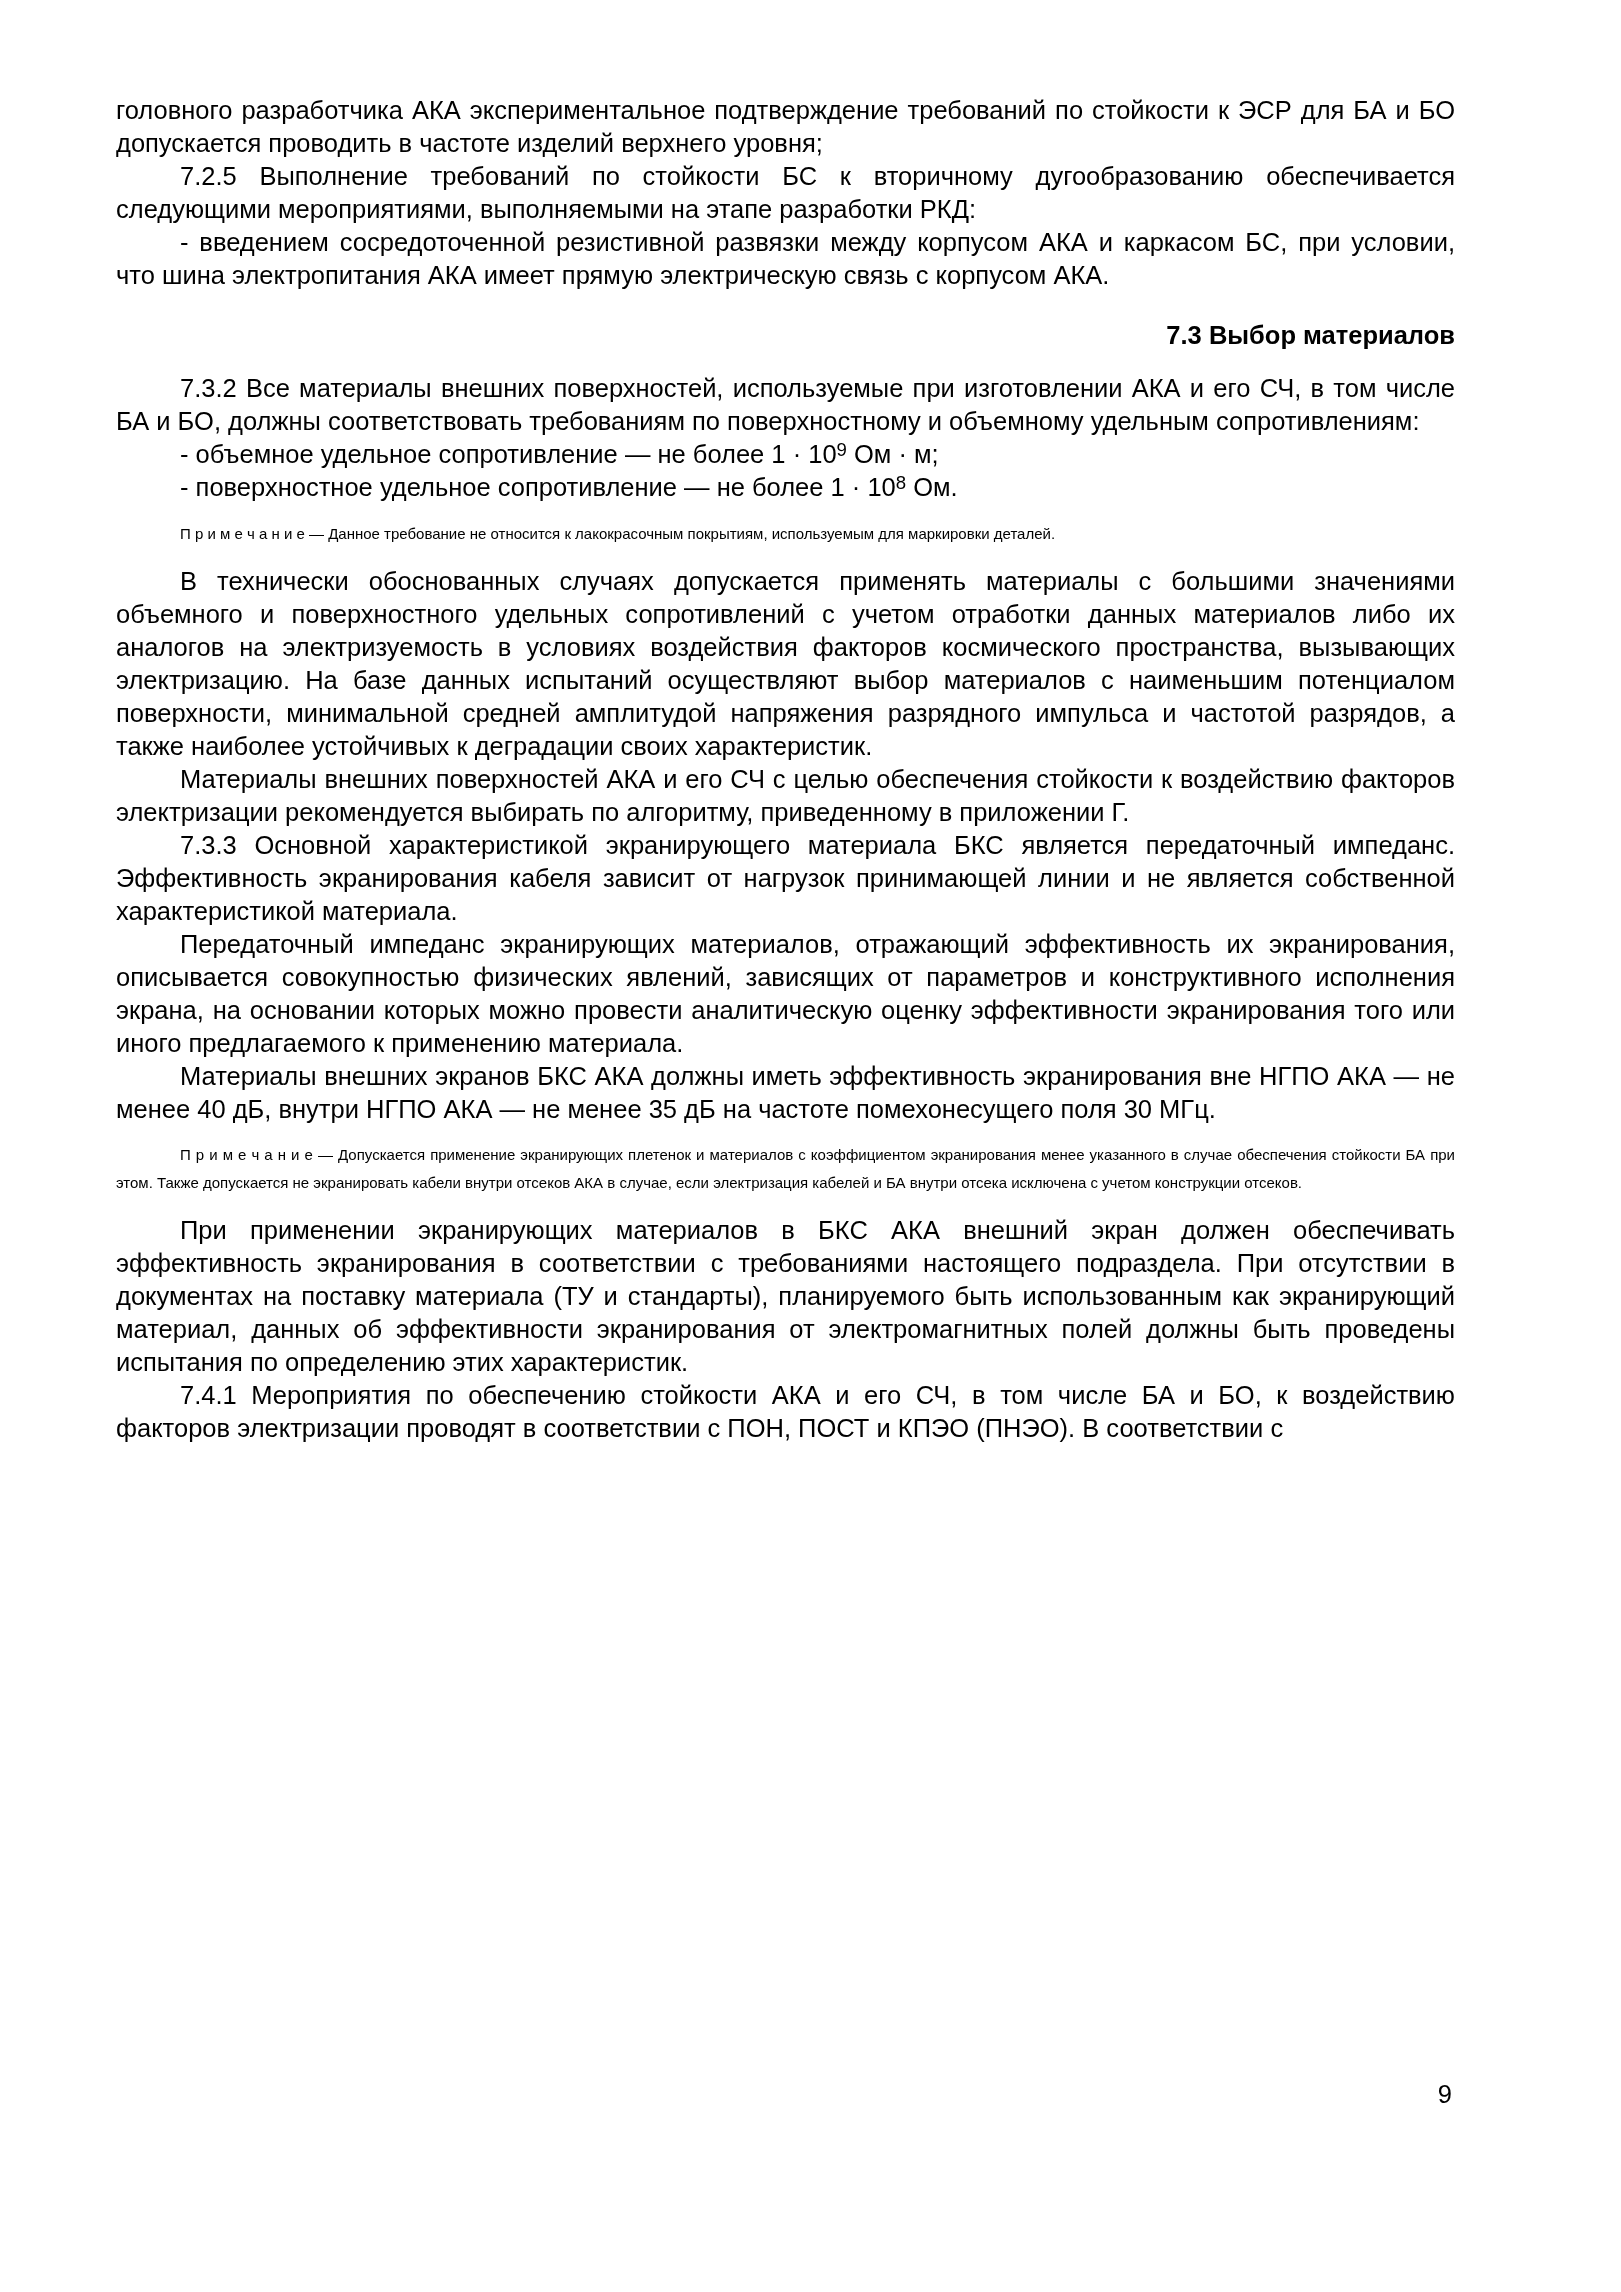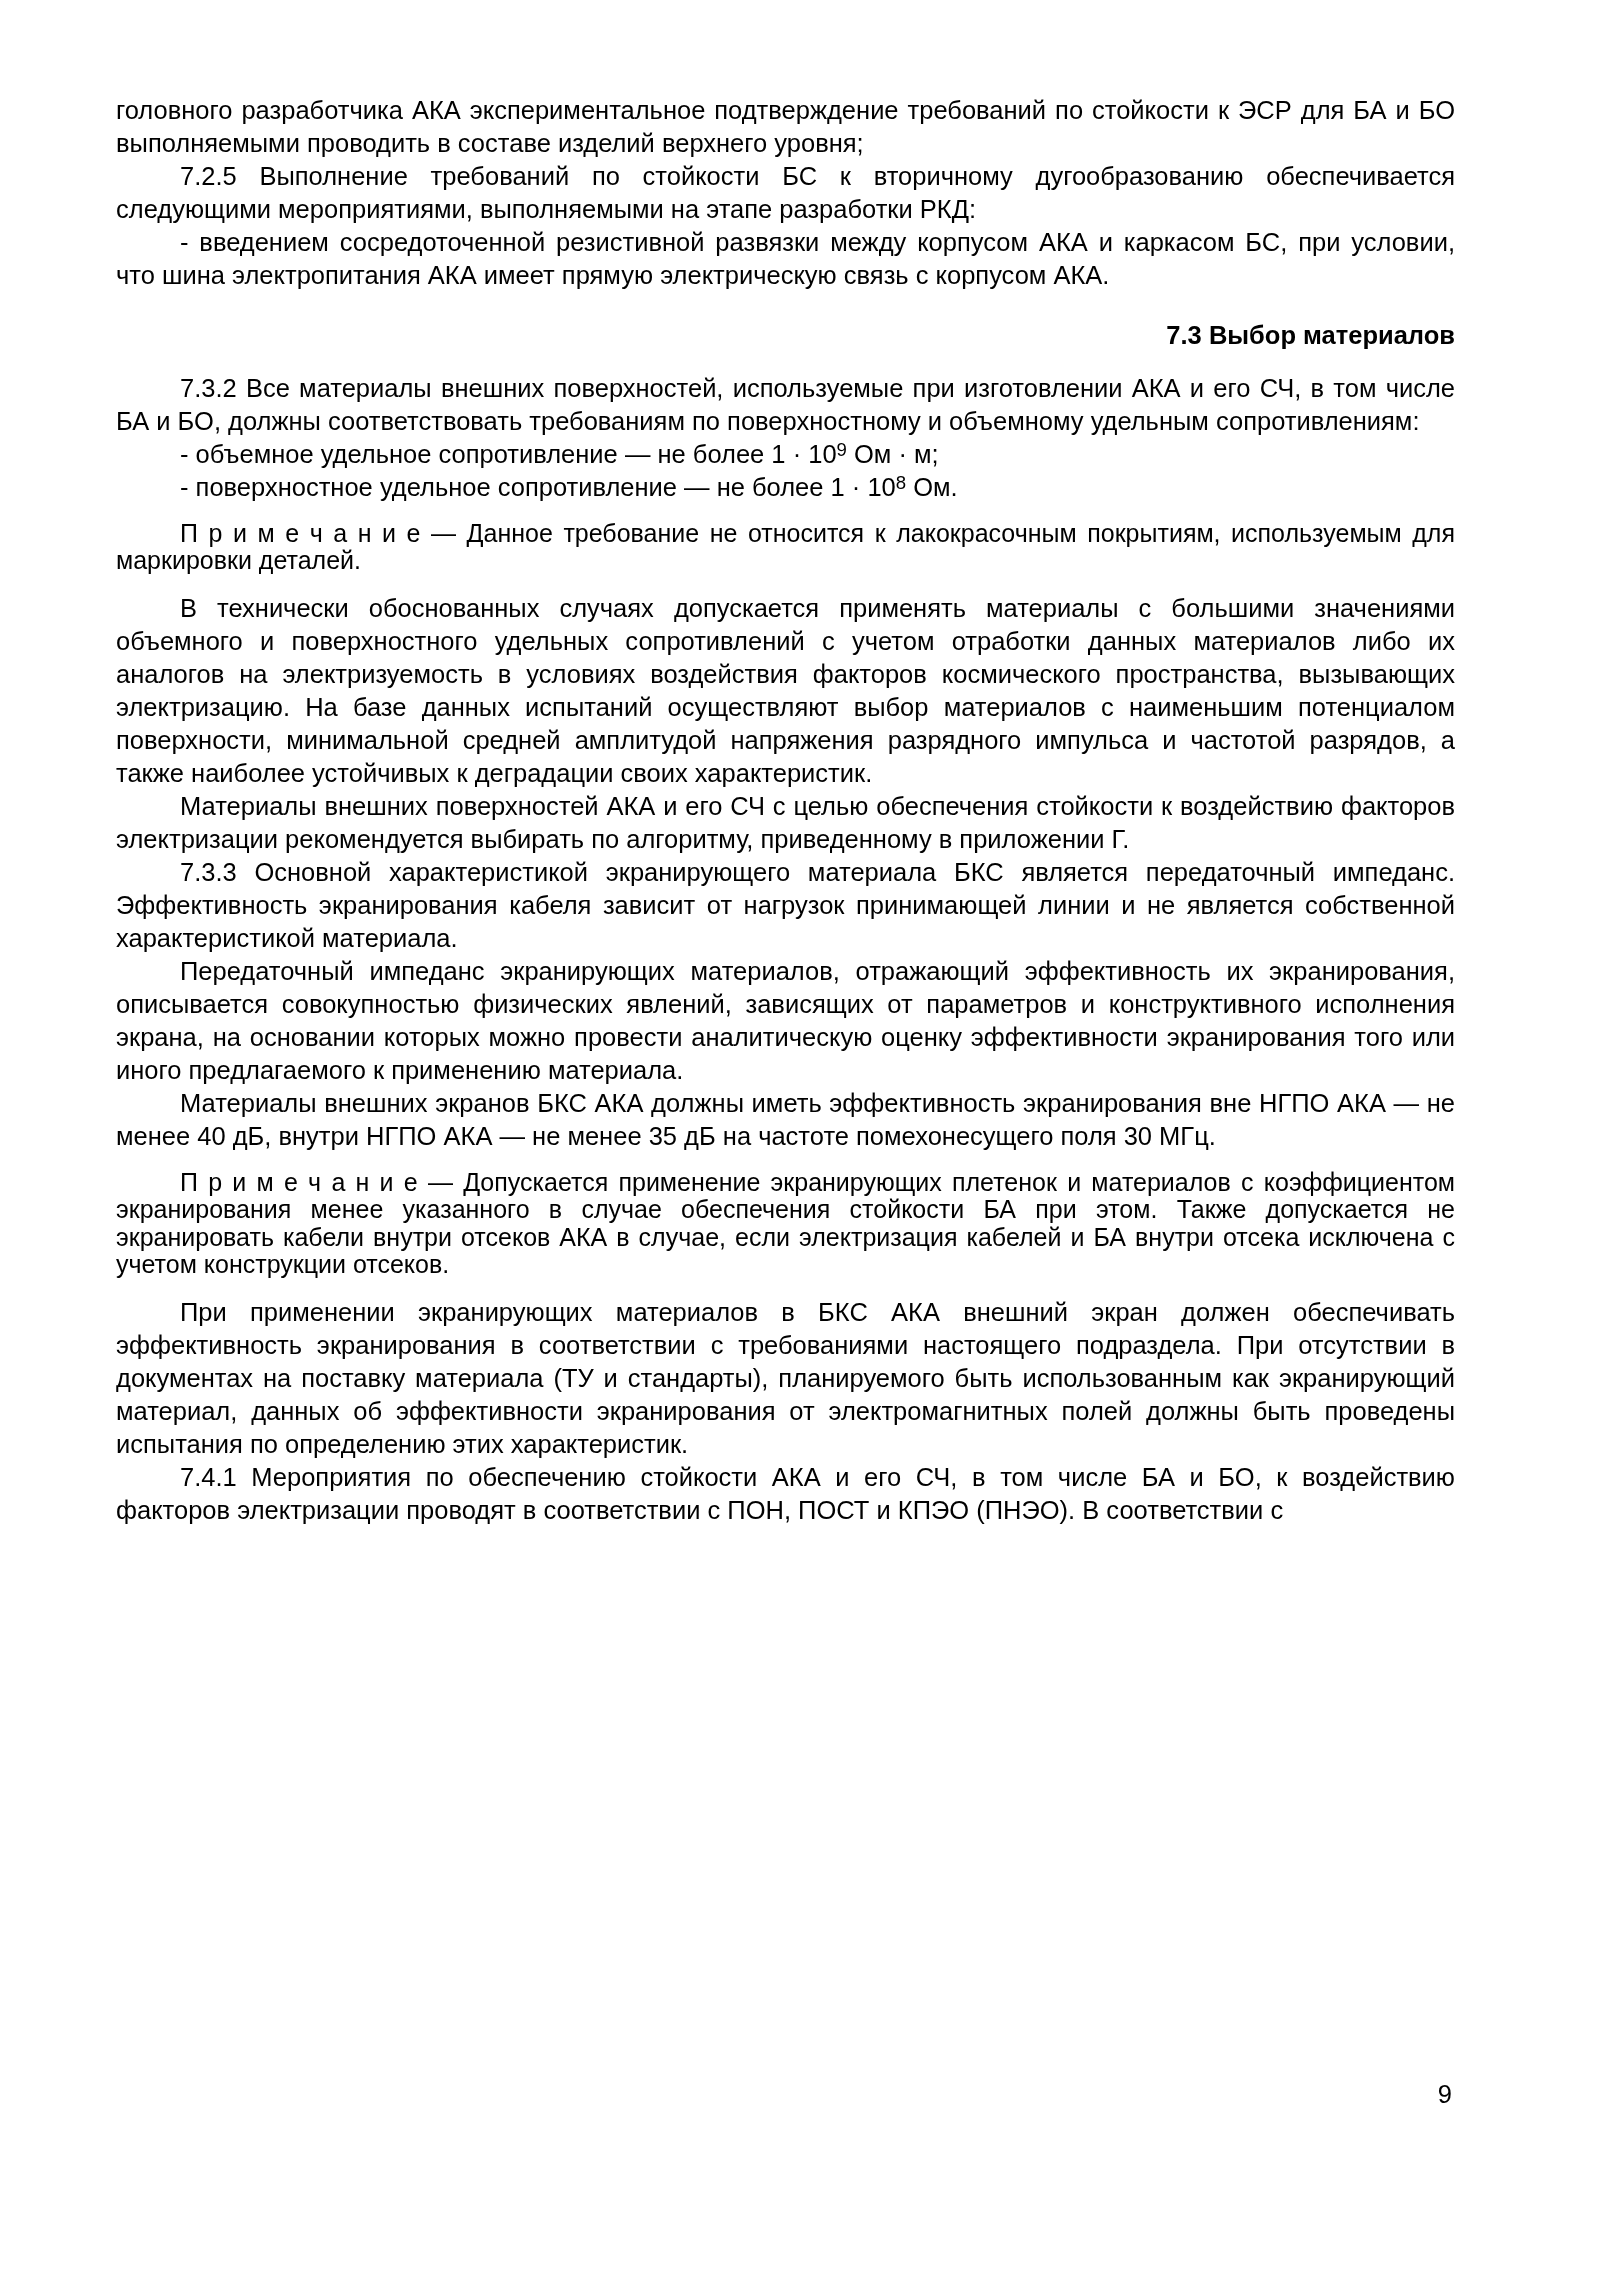--- a/index.html
+++ b/index.html
@@ -29,21 +29,21 @@
     margin: 0 0 27.4px 0;
   }
   .body p {
     margin: 0;
     font-size: 25.5px;
     line-height: 33px;
     text-align: justify;
   }
   .body p.indent { text-indent: 64px; }
   .body p.note {
-    font-size: 25px;
+    font-size: 15px;
     line-height: 27.4px;
     margin: 15.7px 0 17.6px 0;
     text-indent: 64px;
   }
   .body h3 {
     font-size: 25.5px;
     line-height: 33px;
     font-weight: bold;
     margin: 27.4px 0 19.6px 64px;
     text-align: right;
@@ -63,21 +63,21 @@
 </style>
 </head>
 <body>
 
 <div class="page">
   <div class="content">
 
 
     <div class="body">
 
-      <p>головного разработчика АКА экспериментальное подтверждение требований по стойкости к ЭСР для БА и БО выполняемыми проводить в составе изделий верхнего уровня;</p>
+      <p>головного разработчика АКА экспериментальное подтверждение требований по стойкости к ЭСР для БА и БО допускается проводить в частоте изделий верхнего уровня;</p>
 
 
       <p class="indent">7.2.5 Выполнение требований по стойкости БС к вторичному дугообразованию обеспечивается следующими мероприятиями, выполняемыми на этапе разработки РКД:</p>
 
 
 
       <p class="indent">- введением сосредоточенной резистивной развязки между корпусом АКА и каркасом БС, при условии, что шина электропитания АКА имеет прямую электрическую связь с корпусом АКА.</p>
 
 
       <h3>7.3 Выбор материалов</h3>

